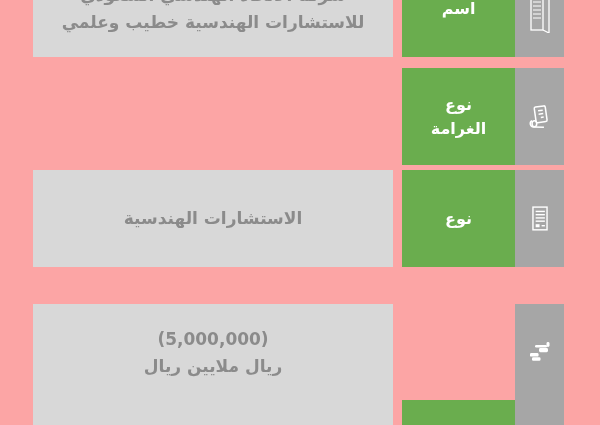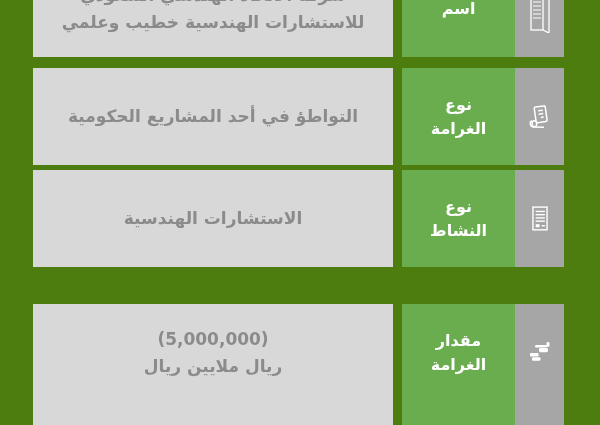--- a/index.html
+++ b/index.html
@@ -1,21 +1,21 @@
 <!DOCTYPE html>
 <html lang="ar" dir="rtl"><head>
 <meta charset="utf-8">
 <style>
   html, body { margin:0; padding:0; background:#ffffff; }
   .canvas {
     position: relative;
     width: 600px;
     height: 425px;
     overflow: hidden;
-    background: #4d7c0f;
+    background: #fca5a5;
     font-family: "DejaVu Sans", sans-serif;
     direction: rtl;
   }
   .row { position: absolute; left: 0; width: 600px; height: 97px; }
   .row-1 { top: -40px; }
   .row-2 { top: 68px; }
   .row-3 { top: 170px; }
   .row-4 { top: 304px; }
   .row-5 { top: 400px; height: 97px; }
 
@@ -75,23 +75,20 @@
             <line x1="8" y1="25" x2="16" y2="25"></line>
             <line x1="8" y1="29" x2="16" y2="29"></line>
             <line x1="8" y1="33" x2="16" y2="33"></line>
           </g>
         </svg>
       </span>
     </div>
   </div>
 
   <div class="row row-2">
-    <div class="value-box">
-      <div>التواطؤ في أحد المشاريع الحكومية</div>
-    </div>
     <div class="label-box">
       <div>نوع</div>
       <div>الغرامة</div>
     </div>
     <div class="icon-box">
       <span>
         <svg width="28" height="28" viewBox="0 0 24 24" fill="none" stroke="#ffffff" stroke-width="1.3">
           <g transform="rotate(-8 12 11)">
             <rect x="8" y="3" width="9.5" height="13.5" rx="1.2"></rect>
             <line x1="11" y1="6.5" x2="15" y2="6.5"></line>
@@ -104,45 +101,40 @@
       </span>
     </div>
   </div>
 
   <div class="row row-3">
     <div class="value-box">
       <div>الاستشارات الهندسية</div>
     </div>
     <div class="label-box">
       <div>نوع</div>
-      <div>النشاط</div>
     </div>
     <div class="icon-box">
       <span>
         <svg width="26" height="30" viewBox="0 0 24 26" fill="none" stroke="#ffffff" stroke-width="1.3">
           <rect x="5.5" y="2" width="13" height="21"></rect>
           <line x1="8" y1="6" x2="16.5" y2="6"></line>
           <line x1="8" y1="9" x2="16.5" y2="9"></line>
           <line x1="8" y1="12" x2="16.5" y2="12"></line>
           <line x1="8" y1="15" x2="16.5" y2="15"></line>
           <rect x="8" y="17.8" width="3.6" height="2.8" fill="#ffffff" stroke="none"></rect>
           <line x1="13.5" y1="19.2" x2="16.5" y2="19.2"></line>
         </svg>
       </span>
     </div>
   </div>
 
   <div class="row row-4">
     <div class="value-box">
       <div class="ltr-num">(5,000,000)</div>
       <div>ريال ملايين ريال</div>
-    </div>
-    <div class="label-box">
-      <div>مقدار</div>
-      <div>الغرامة</div>
     </div>
     <div class="icon-box">
       <span>
         <svg width="30" height="26" viewBox="0 0 30 26" fill="#ffffff" stroke="none">
           <rect x="10" y="5" width="12" height="2.4" rx="1.2"></rect>
           <rect x="14" y="8" width="9" height="4.2" rx="1.4"></rect>
           <rect x="21.5" y="2" width="3" height="5" rx="1.4"></rect>
           <rect x="5" y="13" width="8.5" height="3.6" rx="1.2"></rect>
           <rect x="7" y="17.2" width="8.5" height="3.6" rx="1.2"></rect>
         </svg>

